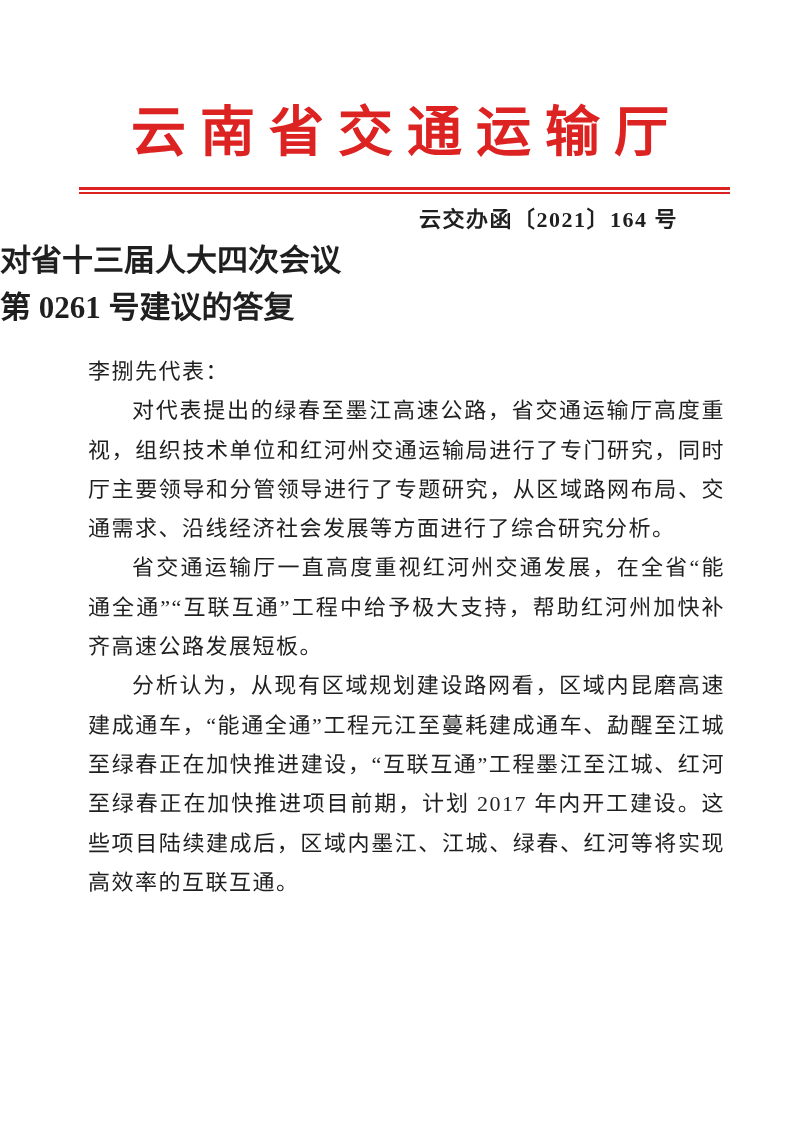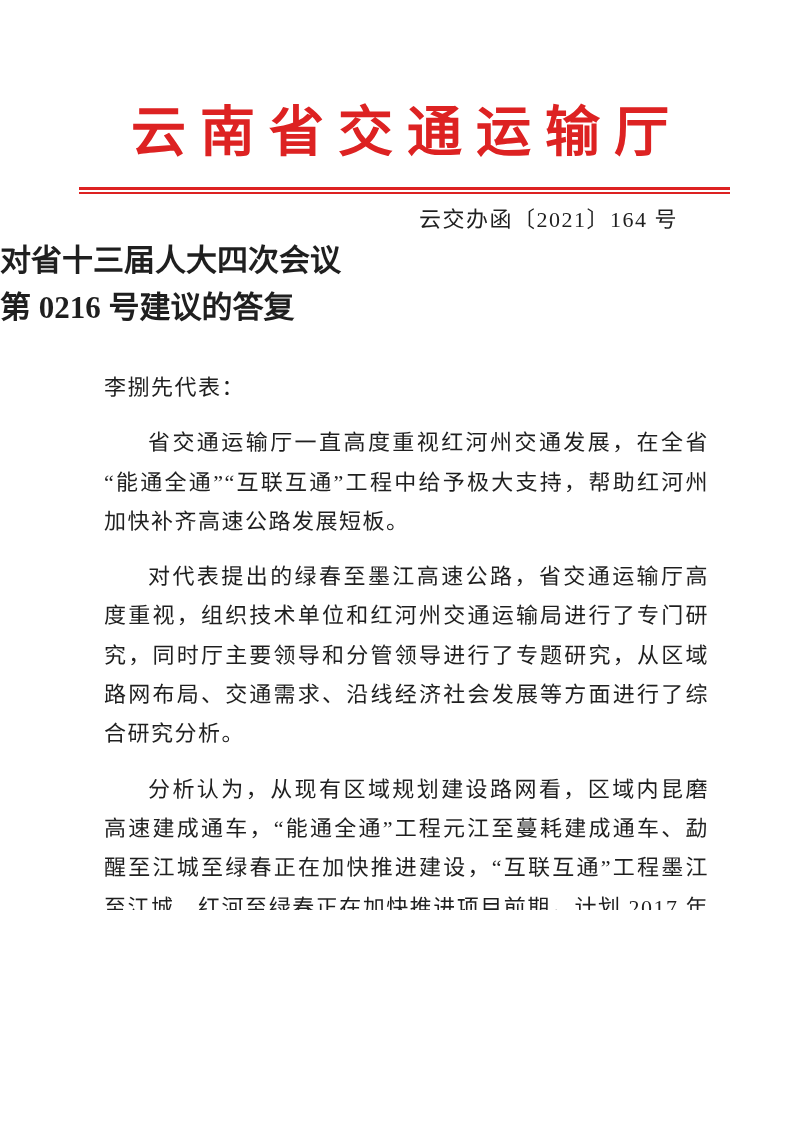--- a/index.html
+++ b/index.html
@@ -41,20 +41,21 @@
   }
   .rule-top { top: 187px; }
   .rule-bottom { top: 1049px; }
   .doc-number {
     position: absolute;
     top: 201px;
     right: 122px;
     font-size: 22px;
     letter-spacing: 1.5px;
     white-space: nowrap;
+    font-weight: bold;
   }
   .doc-title {
     position: absolute;
     top: 237px;
     left: 0;
     width: 100%;
     font-weight: bold;
     font-size: 31px;
     line-height: 47px;
   }
@@ -63,46 +64,46 @@
     top: 352px;
     left: 88px;
     width: 637px;
     font-size: 22px;
     line-height: 39.3px;
     letter-spacing: 1.5px;
     text-align: justify;
     text-justify: inter-ideograph;
   }
   .body-text p {
-    margin: 16px;
+    margin: 0;
     padding: 0;
     text-indent: 2em;
   }
   .body-text p.salutation {
     text-indent: 0;
   }
 </style>
 </head>
 <body>
 
 <div class="page">
 
   <div class="org-name">云南省交通运输厅</div>
 
   <div class="rule rule-top"></div>
 
   <div class="doc-number">云交办函〔2021〕164 号</div>
 
   <div class="doc-title">
     <div>对省十三届人大四次会议</div>
-    <div>第 0216 号建议的答复</div>
+    <div>第 0261 号建议的答复</div>
   </div>
 
   <div class="body-text">
     <p class="salutation">李捌先代表：</p>
+    <p>对代表提出的绿春至墨江高速公路，省交通运输厅高度重视，组织技术单位和红河州交通运输局进行了专门研究，同时厅主要领导和分管领导进行了专题研究，从区域路网布局、交通需求、沿线经济社会发展等方面进行了综合研究分析。</p>
     <p>省交通运输厅一直高度重视红河州交通发展，在全省“能通全通”“互联互通”工程中给予极大支持，帮助红河州加快补齐高速公路发展短板。</p>
-    <p>对代表提出的绿春至墨江高速公路，省交通运输厅高度重视，组织技术单位和红河州交通运输局进行了专门研究，同时厅主要领导和分管领导进行了专题研究，从区域路网布局、交通需求、沿线经济社会发展等方面进行了综合研究分析。</p>
     <p>分析认为，从现有区域规划建设路网看，区域内昆磨高速建成通车，“能通全通”工程元江至蔓耗建成通车、勐醒至江城至绿春正在加快推进建设，“互联互通”工程墨江至江城、红河至绿春正在加快推进项目前期，计划 2017 年内开工建设。这些项目陆续建成后，区域内墨江、江城、绿春、红河等将实现高效率的互联互通。</p>
   </div>
 
   <div class="rule rule-bottom"></div>
 
 </div>
 
 </body></html>

